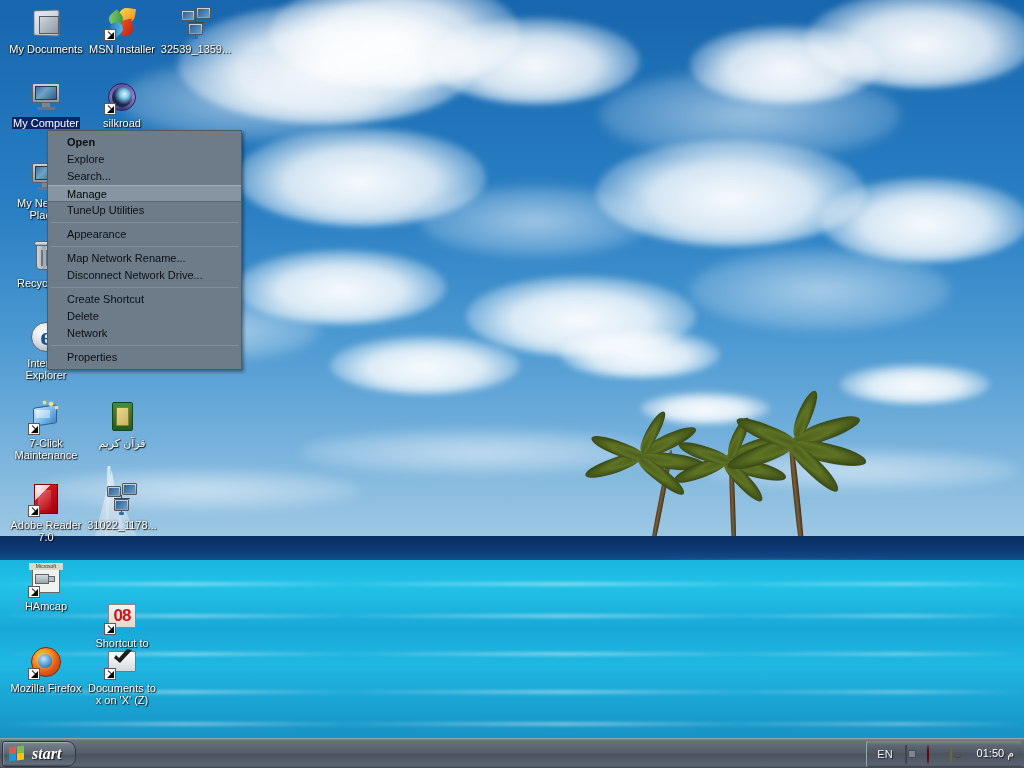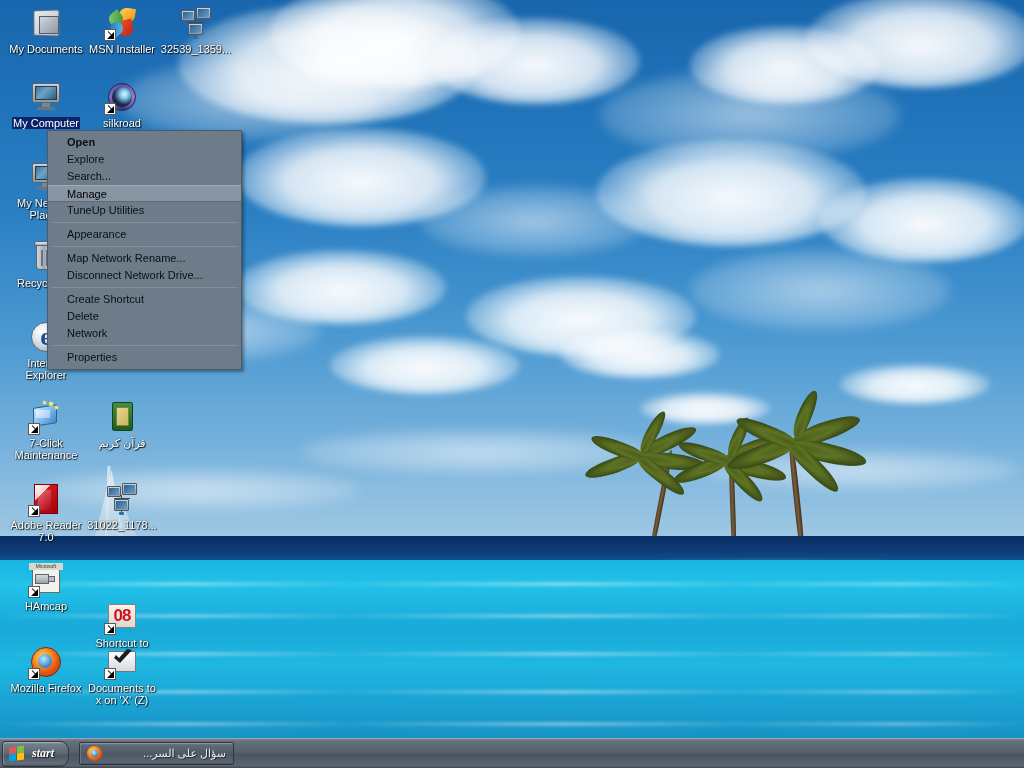--- a/index.html
+++ b/index.html
@@ -242,21 +242,21 @@
     cursor: pointer;
     box-shadow: inset 1px 1px 0 rgba(255,255,255,0.22);
   }
   #startbtn .winflag { width: 17px; height: 16px; position: relative; }
   #startbtn .winflag i {
     position: absolute; width: 7px; height: 6.5px; display:block;
     transform: skewY(-9deg);
   }
   #startbtn .txt {
     font-family: "Liberation Serif", serif;
-    font-size: 12px; font-style: italic; font-weight: bold;
+    font-size: 16px; font-style: italic; font-weight: bold;
     color: #ffffff;
     text-shadow: 1px 1px 1px rgba(0,0,0,0.75);
     line-height: 17px;
   }
   #tasks { display: flex; align-items: center; margin-left: 10px; gap: 3px; }
   .taskbtn {
     height: 23px; min-width: 155px; padding: 0 7px;
     background: linear-gradient(to bottom, #78828f 0%, #606a77 12%, #4e5864 55%, #5c6673 92%, #424b55 100%);
     border: 1px solid #2f363e;
     border-radius: 2px;
@@ -579,22 +579,23 @@
     <div id="startbtn">
       <span class="winflag">
         <i style="left:0;  top:1px;  background:#e2584d;"></i>
         <i style="left:8px; top:0;    background:#7ebe45;"></i>
         <i style="left:0;  top:8px;  background:#00a3e0;"></i>
         <i style="left:8px; top:7px;  background:#ffc20e;"></i>
       </span>
       <span class="txt">start</span>
     </div>
 
-    <div id="tasks">
-      <div class="taskbtn">
-        <span class="ficon"></span>
-        <span class="ttxt">سؤال على السر...</span>
-      </div>
+
+    <div id="tray">
+      <span class="lang">EN</span>
+      <span class="trayicon"><span class="ti-diamond"></span></span>
+      <span class="trayicon"><span class="ti-red"></span></span>
+      <span class="trayicon"><span class="ti-face"></span></span>
+      <span class="clock">01:50 م</span>
     </div>
-
   </div>
 
 </div>
 
 </body></html>

